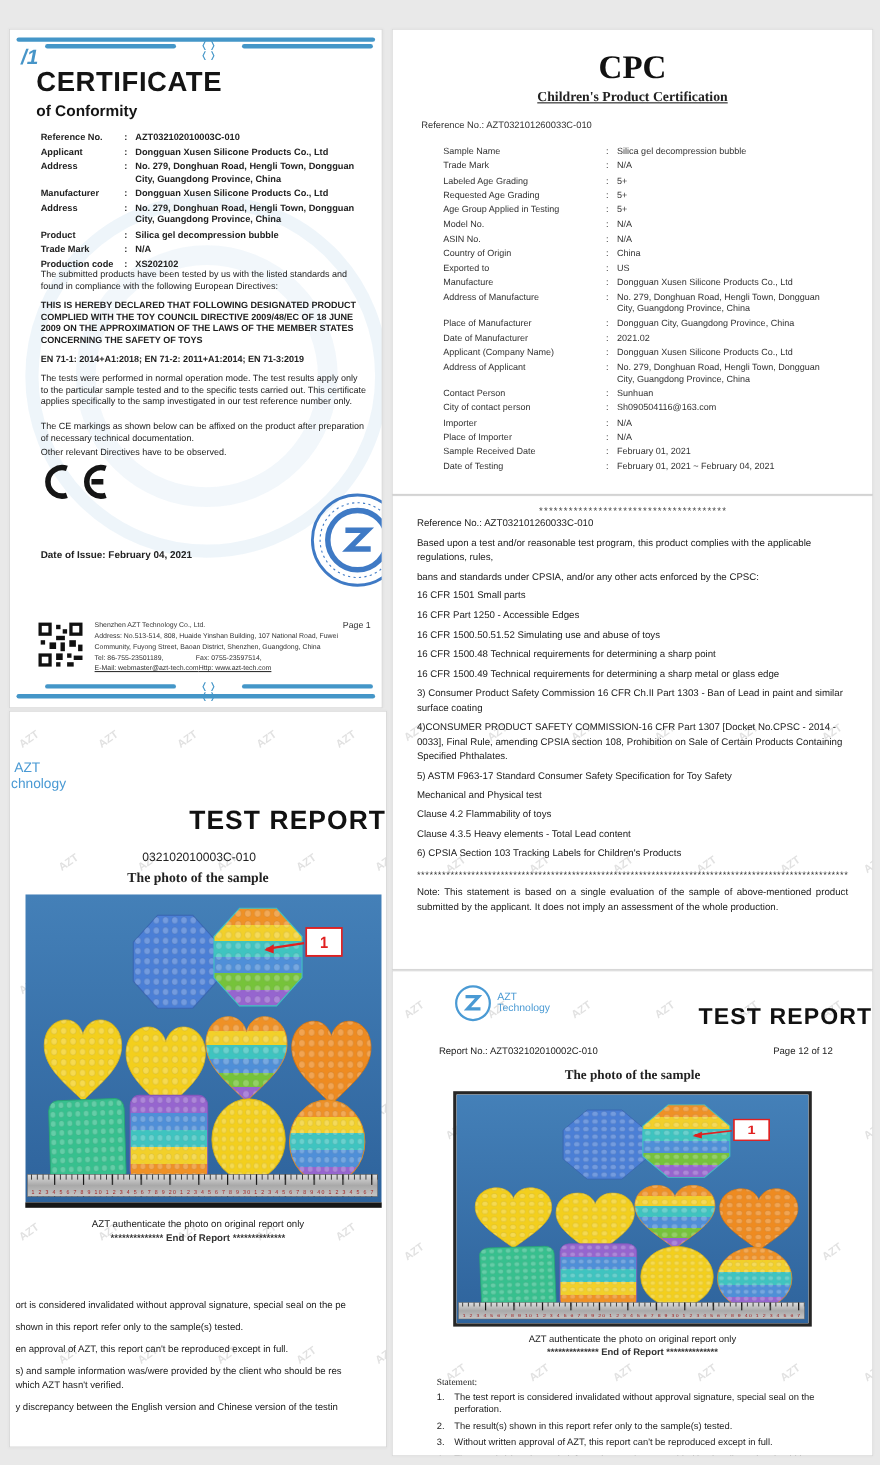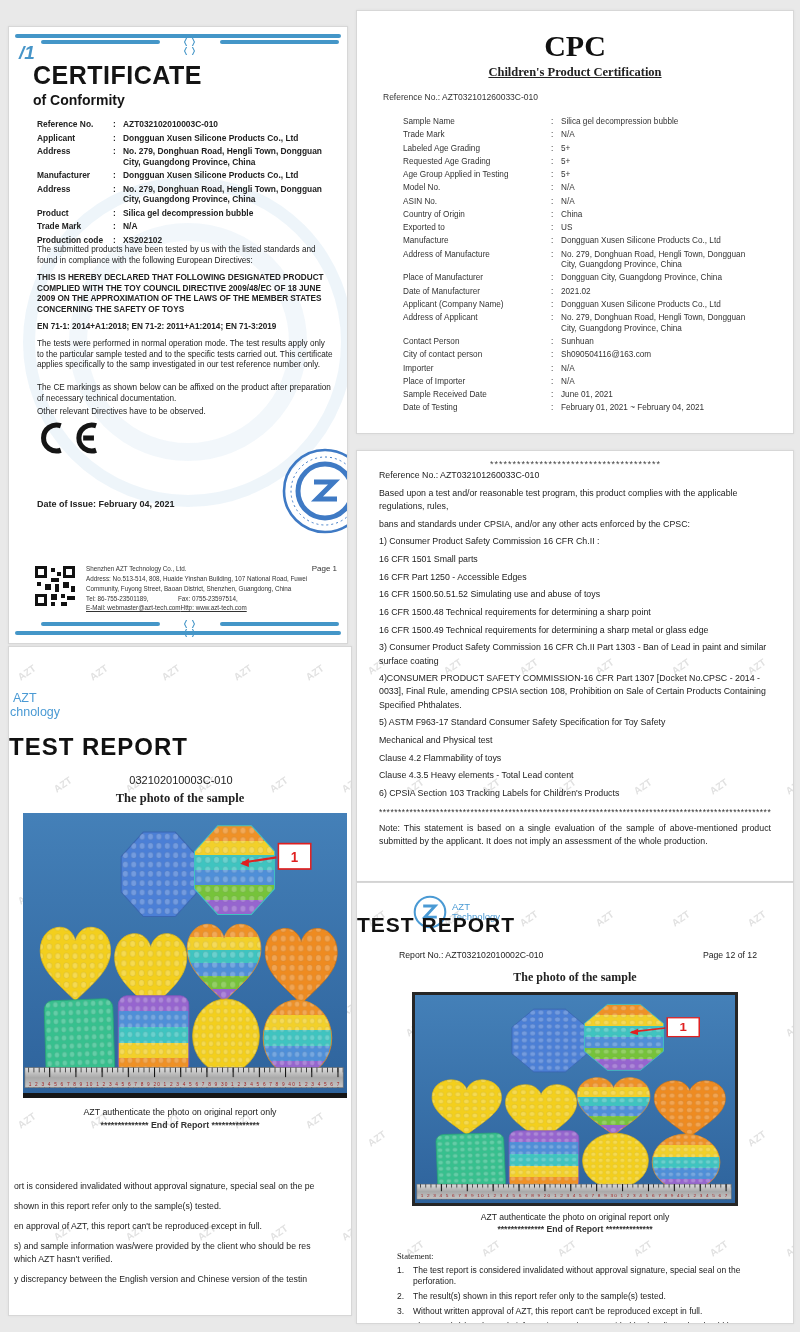--- a/index.html
+++ b/index.html
@@ -4,21 +4,21 @@
 <style>
   html,body{margin:0;padding:0;}
   body{
     width:800px;height:1332px;position:relative;overflow:hidden;
     background:#e9e9e9;
     font-family:"Liberation Sans","DejaVu Sans",sans-serif;
     color:#222;
   }
   .panel{position:absolute;background:#fff;border:1px solid #d7d7d7;box-shadow:0 0 3px rgba(0,0,0,.05);overflow:hidden;}
   #panel-cert{left:8px;top:26px;width:338px;height:616px;}
-  #panel-cpc{left:356px;top:10px;width:436px;height:422px;}
+  #panel-cpc{left:356px;top:26px;width:436px;height:422px;}
   #panel-compliance{left:356px;top:450px;width:436px;height:430px;}
   #panel-report-left{left:8px;top:646px;width:342px;height:668px;}
   #panel-report-right{left:356px;top:882px;width:436px;height:440px;}
 
   
   .cert-bar{position:absolute;left:6px;right:6px;height:13px;}
   .cert-bar .b1{position:absolute;left:0;right:0;top:0;height:4px;background:#4496c8;border-radius:2px;}
   .cert-bar .rowb{position:absolute;left:26px;right:2px;top:6px;height:4px;}
   .cert-bar .seg{position:absolute;top:0;height:4px;background:#4496c8;border-radius:2px;}
   .cert-bar .segL{left:0;width:40%;}
@@ -65,21 +65,21 @@
   .comp-inner{position:relative;z-index:1;padding:8px 22px 0 22px;}
   #comp-sep-top{width:170px;margin:0 auto;white-space:nowrap;overflow:hidden;font-size:9px;letter-spacing:1px;color:#444;text-align:center;}
   .cl{font-size:8.8px;line-height:1.5;color:#222;margin:0 0 4.5px 0;}
   #comp-sep{white-space:nowrap;overflow:hidden;font-size:8.5px;letter-spacing:.5px;color:#333;margin:7px 0 5px 0;}
   #comp-note{font-size:8.8px;line-height:1.5;text-align:justify;}
 
   
   .wm-layer{position:absolute;inset:0;z-index:0;pointer-events:none;}
   .wm{position:absolute;font-size:10px;color:#c9c9c9;opacity:.55;transform:rotate(-35deg);font-weight:bold;}
   .report-content{position:relative;z-index:1;}
-  .tr-title{text-align:left;font-weight:bold;color:#111;letter-spacing:1px;}
+  .tr-title{text-align:right;font-weight:bold;color:#111;letter-spacing:1px;}
   .photo-caption{text-align:center;font-family:"Liberation Serif","DejaVu Serif",serif;font-weight:bold;}
   .center-line{text-align:center;}
 
   
   #left-logo{position:absolute;left:4px;top:44px;color:#4a9ad4;font-size:12.5px;line-height:1.15;z-index:1;}
   #left-logo .l2{margin-left:-3px;}
   #panel-report-left .tr-title{margin-top:86px;font-size:24px;}
   #left-refno{margin:13px 0 0 2px;font-size:11px;color:#222;text-align:center;}
   #panel-report-left .photo-caption{font-size:12.5px;margin-top:5px;}
   #photo-left{width:324px;height:280px;margin:7px 0 0 14px;border-bottom:5px solid #161616;}
@@ -325,21 +325,21 @@
         <span class="kv-val">N/A</span>
       </div>
       <div class="kv-row">
         <span class="kv-label">Place of Importer</span>
         <span class="kv-colon">:</span>
         <span class="kv-val">N/A</span>
       </div>
       <div class="kv-row">
         <span class="kv-label">Sample Received Date</span>
         <span class="kv-colon">:</span>
-        <span class="kv-val">June 01, 2021</span>
+        <span class="kv-val">February 01, 2021</span>
       </div>
       <div class="kv-row">
         <span class="kv-label">Date of Testing</span>
         <span class="kv-colon">:</span>
         <span class="kv-val">February 01, 2021 ~ February 04, 2021</span>
       </div>
     </div>
 </div>
 
 <div class="panel" id="panel-compliance">
@@ -356,21 +356,20 @@
       <span class="wm" style="left: 276px; top: 330px;">AZT</span>
       <span class="wm" style="left: 352px; top: 330px;">AZT</span>
       <span class="wm" style="left: 428px; top: 330px;">AZT</span>
     </div>
   <div class="comp-inner">
     <div id="comp-sep-top">********************************************</div>
     <div id="compliance-lines">
         <div class="cl">Reference No.: AZT032101260033C-010</div>
         <div class="cl">Based upon a test and/or reasonable test program, this product complies with the applicable regulations, rules,</div>
         <div class="cl">bans and standards under CPSIA, and/or any other acts enforced by the CPSC:</div>
-        <div class="cl">1) Consumer Product Safety Commission 16 CFR Ch.II :</div>
         <div class="cl">16 CFR 1501 Small parts</div>
         <div class="cl">16 CFR Part 1250 - Accessible Edges</div>
         <div class="cl">16 CFR 1500.50.51.52 Simulating use and abuse of toys</div>
         <div class="cl">16 CFR 1500.48 Technical requirements for determining a sharp point</div>
         <div class="cl">16 CFR 1500.49 Technical requirements for determining a sharp metal or glass edge</div>
         <div class="cl">3) Consumer Product Safety Commission 16 CFR Ch.II Part 1303  -  Ban of Lead in paint and similar surface coating</div>
         <div class="cl">4)CONSUMER PRODUCT SAFETY COMMISSION-16 CFR Part 1307 [Docket No.CPSC - 2014 - 0033], Final Rule, amending CPSIA section 108, Prohibition on Sale of Certain Products Containing Specified Phthalates.</div>
         <div class="cl">5) ASTM F963-17 Standard Consumer Safety Specification for Toy Safety</div>
         <div class="cl">Mechanical and Physical test</div>
         <div class="cl">Clause 4.2 Flammability of toys</div>

